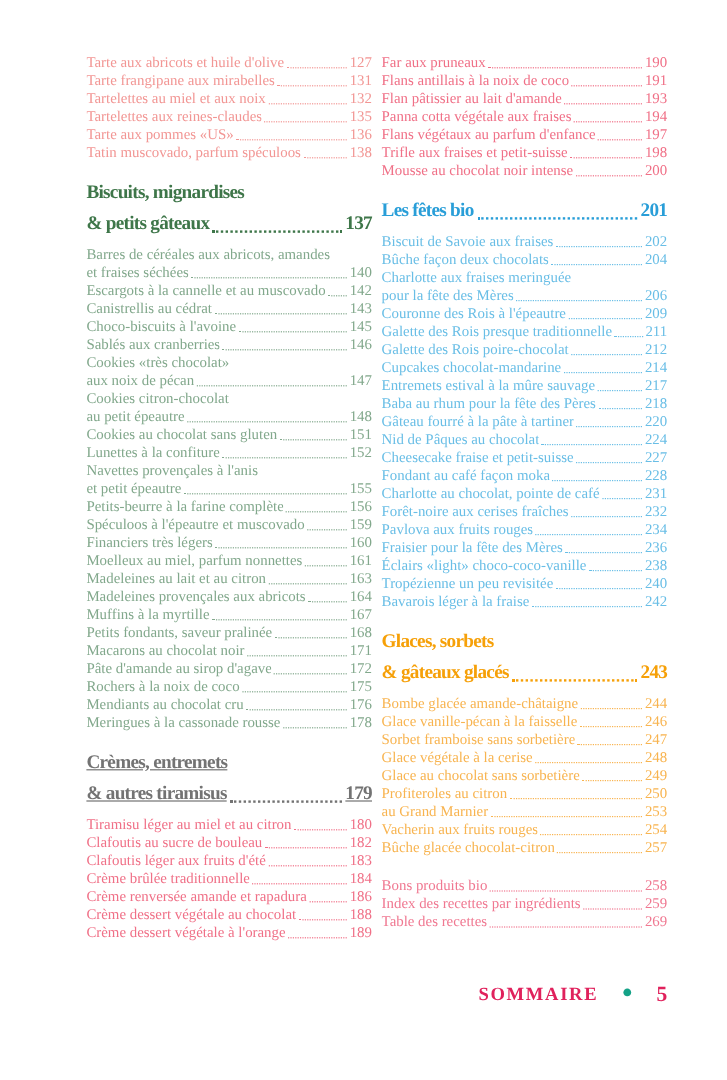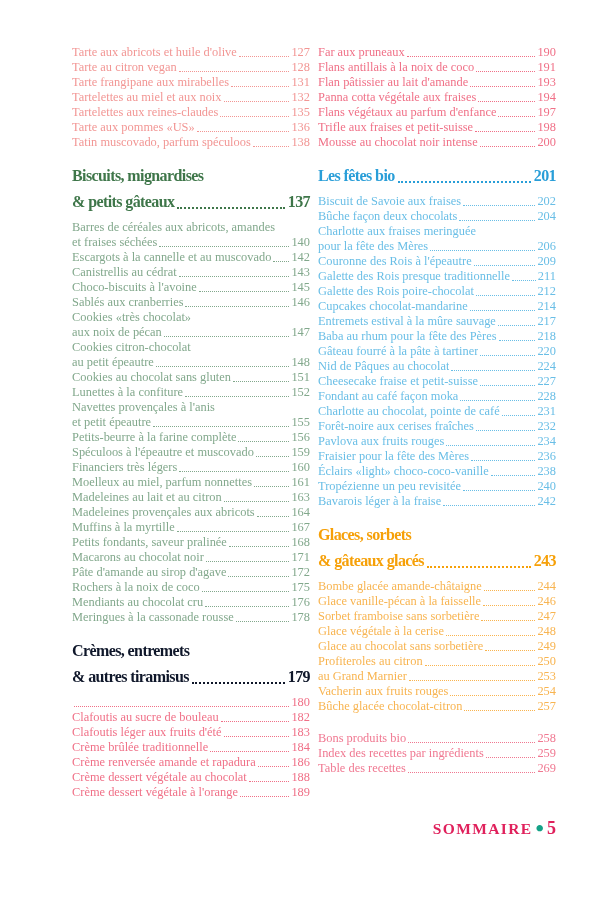--- a/index.html
+++ b/index.html
@@ -37,21 +37,21 @@
     flex:1 1 auto;min-width:5px;align-self:flex-end;
     border-bottom:1.7px dotted currentColor;margin:0 2px 3px 2px;
   }
   .pnum{flex:0 0 auto;}
 
   .sec[data-key="end-matter"]{margin-top:17px;}
 
   
   .footer{
     position:absolute;top:818px;right:50px;
-    display:flex;align-items:center;gap:3px;font-weight:700;
+    display:flex;align-items:center;gap:20px;font-weight:700;
   }
   .f-label{color:var(--footer-label,#E0215C);font-size:15.5px;letter-spacing:1.4px;}
   .f-bullet{color:var(--footer-bullet,#14A287);font-size:24px;line-height:8px;position:relative;top:-1px;}
   .f-num{color:var(--footer-label,#E0215C);font-size:18px;}
 </style>
 </head>
 <body>
 
 <div class="page">
   <div class="columns">
@@ -59,27 +59,20 @@
         <section class="sec" data-key="tartes-continued" style="color: rgb(242, 150, 148);">
           <div class="entry">
             <div class="entry-row">
               <span class="entry-title">Tarte aux abricots et huile d'olive</span>
               <span class="leader"></span>
               <span class="pnum">127</span>
             </div>
           </div>
           <div class="entry">
             <div class="entry-row">
-              <span class="entry-title">Tarte au citron vegan</span>
-              <span class="leader"></span>
-              <span class="pnum">128</span>
-            </div>
-          </div>
-          <div class="entry">
-            <div class="entry-row">
               <span class="entry-title">Tarte frangipane aux mirabelles</span>
               <span class="leader"></span>
               <span class="pnum">131</span>
             </div>
           </div>
           <div class="entry">
             <div class="entry-row">
               <span class="entry-title">Tartelettes au miel et aux noix</span>
               <span class="leader"></span>
               <span class="pnum">132</span>
@@ -278,32 +271,33 @@
           </div>
           <div class="entry">
             <div class="entry-row">
               <span class="entry-title">Meringues à la cassonade rousse</span>
               <span class="leader"></span>
               <span class="pnum">178</span>
             </div>
           </div>
         </section>
         <section class="sec" data-key="cremes" style="color: rgb(240, 112, 135);">
-          <h2 class="sec-header" style="color: #0f172a;">
+          <h2 class="sec-header" style="color: #737373; text-decoration: underline;">
             <div class="h-row">
               <span class="h-text">Crèmes, entremets</span>
             </div>
             <div class="h-row">
               <span class="h-text">&amp; autres tiramisus</span>
               <span class="h-leader"></span>
               <span class="h-pnum">179</span>
             </div>
           </h2>
           <div class="entry">
             <div class="entry-row">
+              <span class="entry-title">Tiramisu léger au miel et au citron</span>
               <span class="leader"></span>
               <span class="pnum">180</span>
             </div>
           </div>
           <div class="entry">
             <div class="entry-row">
               <span class="entry-title">Clafoutis au sucre de bouleau</span>
               <span class="leader"></span>
               <span class="pnum">182</span>
             </div>

